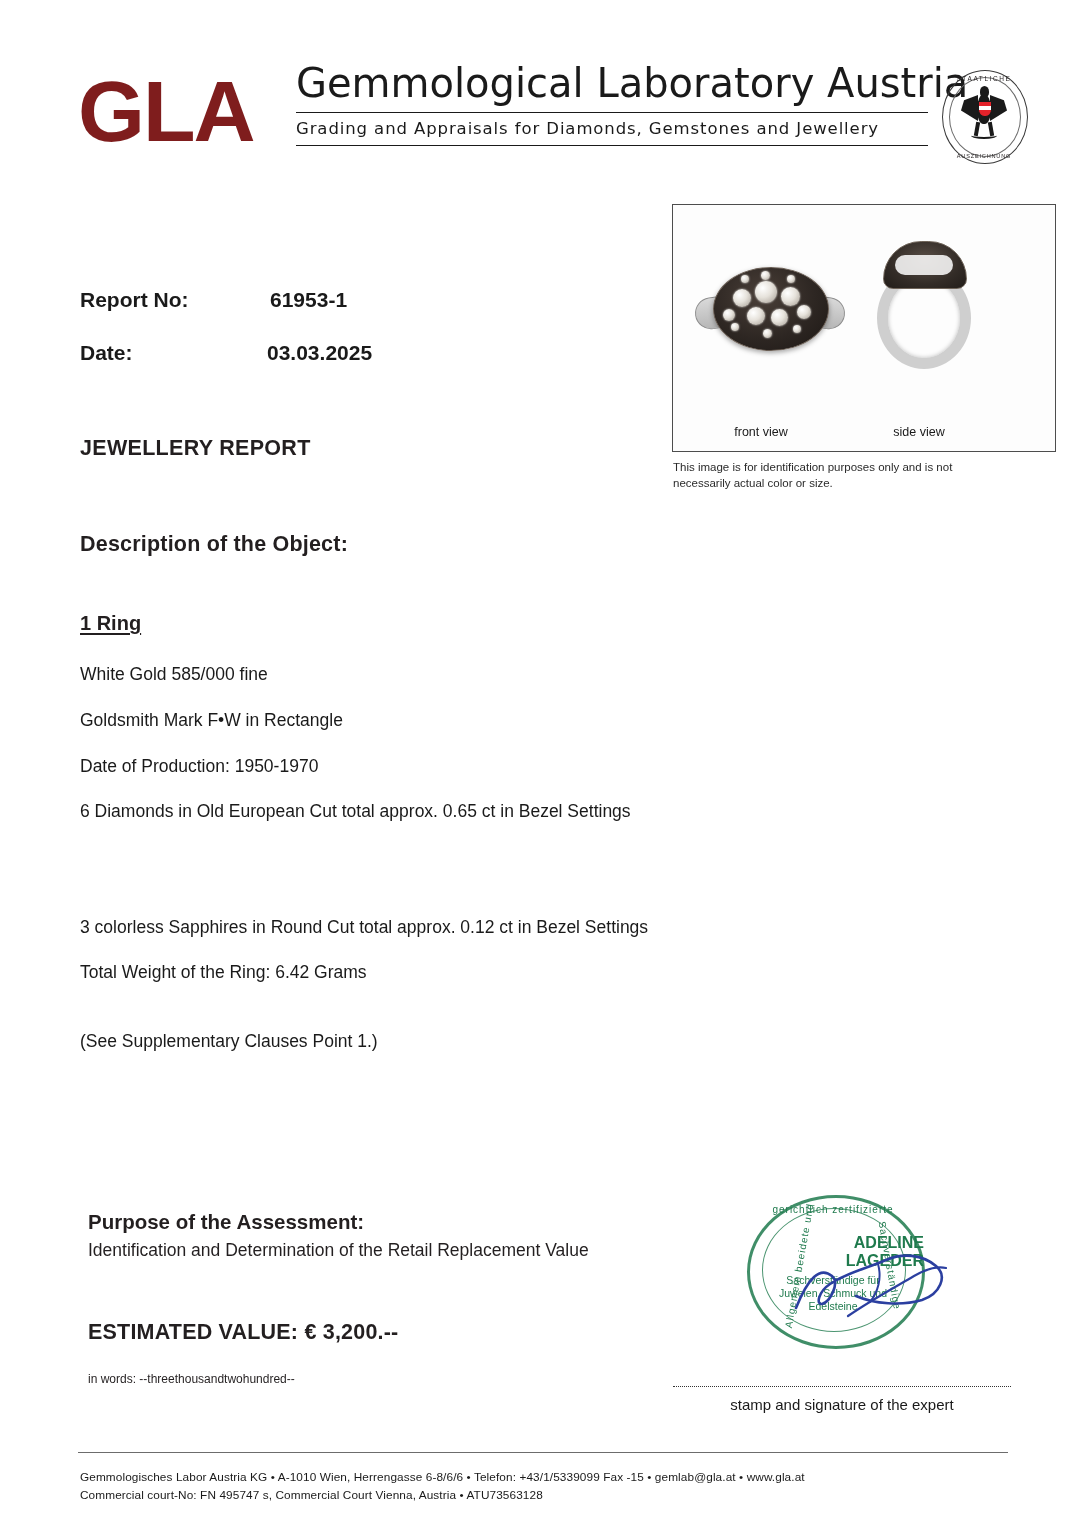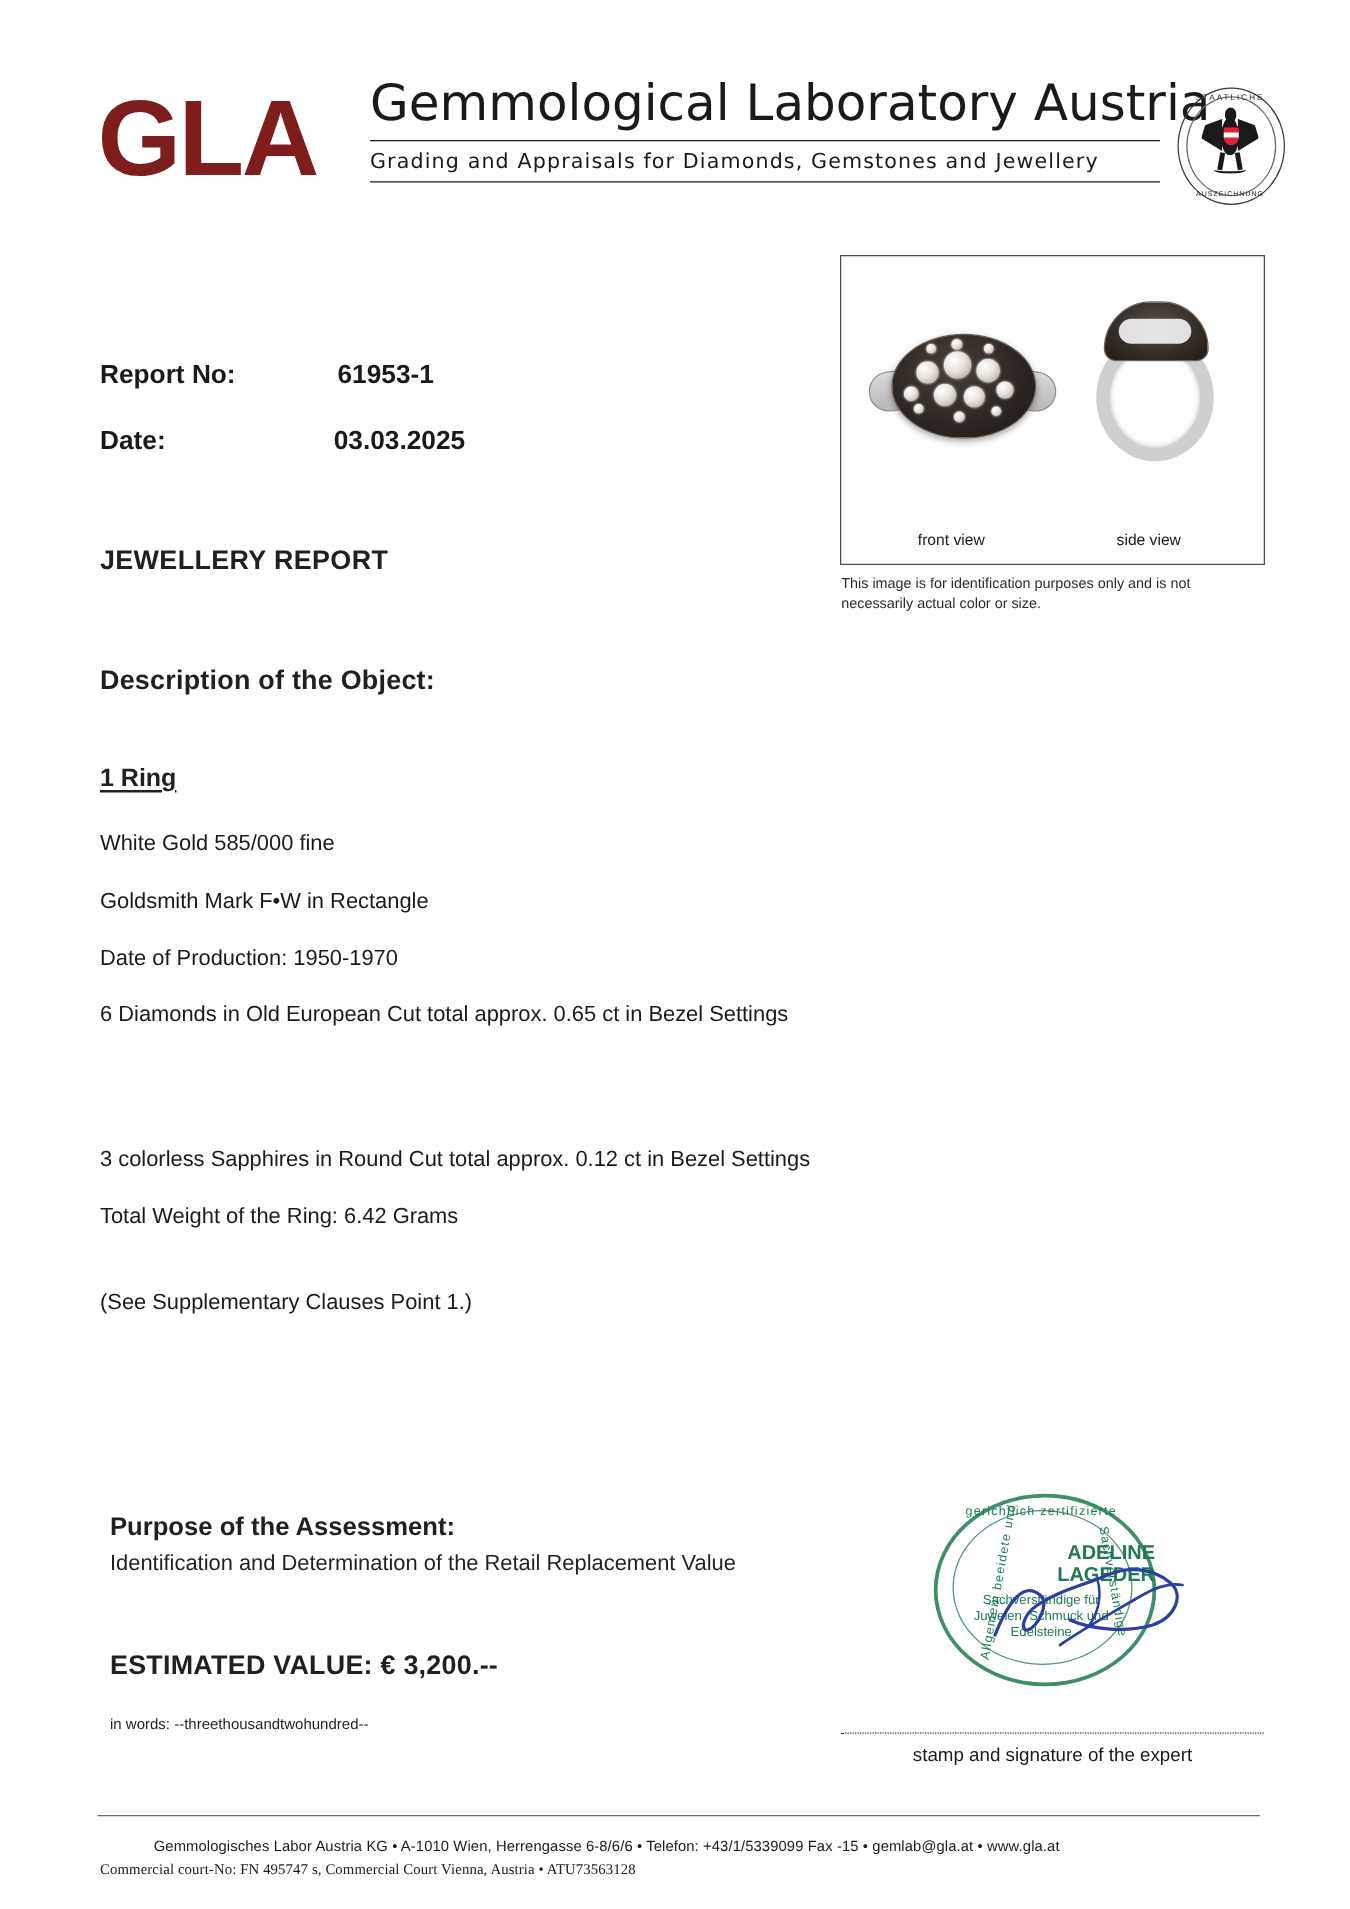--- a/index.html
+++ b/index.html
@@ -203,20 +203,21 @@
   
   .photo-box {
     position: absolute;
     left: 672px;
     top: 204px;
     width: 338px;
     height: 246px;
     border: 1px solid #4d4d4d;
     background: #fdfdfd;
     overflow: hidden;
+    padding-left: 44px;
   }
   .ring-stage {
     position: absolute;
     left: 0; top: 0;
     width: 338px; height: 206px;
   }
   .view-caption {
     position: absolute;
     bottom: 12px;
     font-size: 12.5px;
@@ -441,22 +442,22 @@
     width: 930px;
     border-top: 1px solid #6c6c6c;
   }
   .footer-line {
     position: absolute;
     left: 80px;
     font-size: 11.8px;
     color: #1a1a1a;
     letter-spacing: 0.1px;
   }
-  #footer-line-1 { top: 1470px; margin-left: 43px; }
-  #footer-line-2 { top: 1488px; font-family: Liberation Serif, serif; }
+  #footer-line-1 { top: 1470px; }
+  #footer-line-2 { top: 1488px; }
 </style>
 </head>
 <body>
 
 <div class="page">
 
   <div class="header">
     <div class="gla-logo">GLA</div>
     <div class="title-block">
       <div class="lab-title">Gemmological Laboratory Austria</div>

